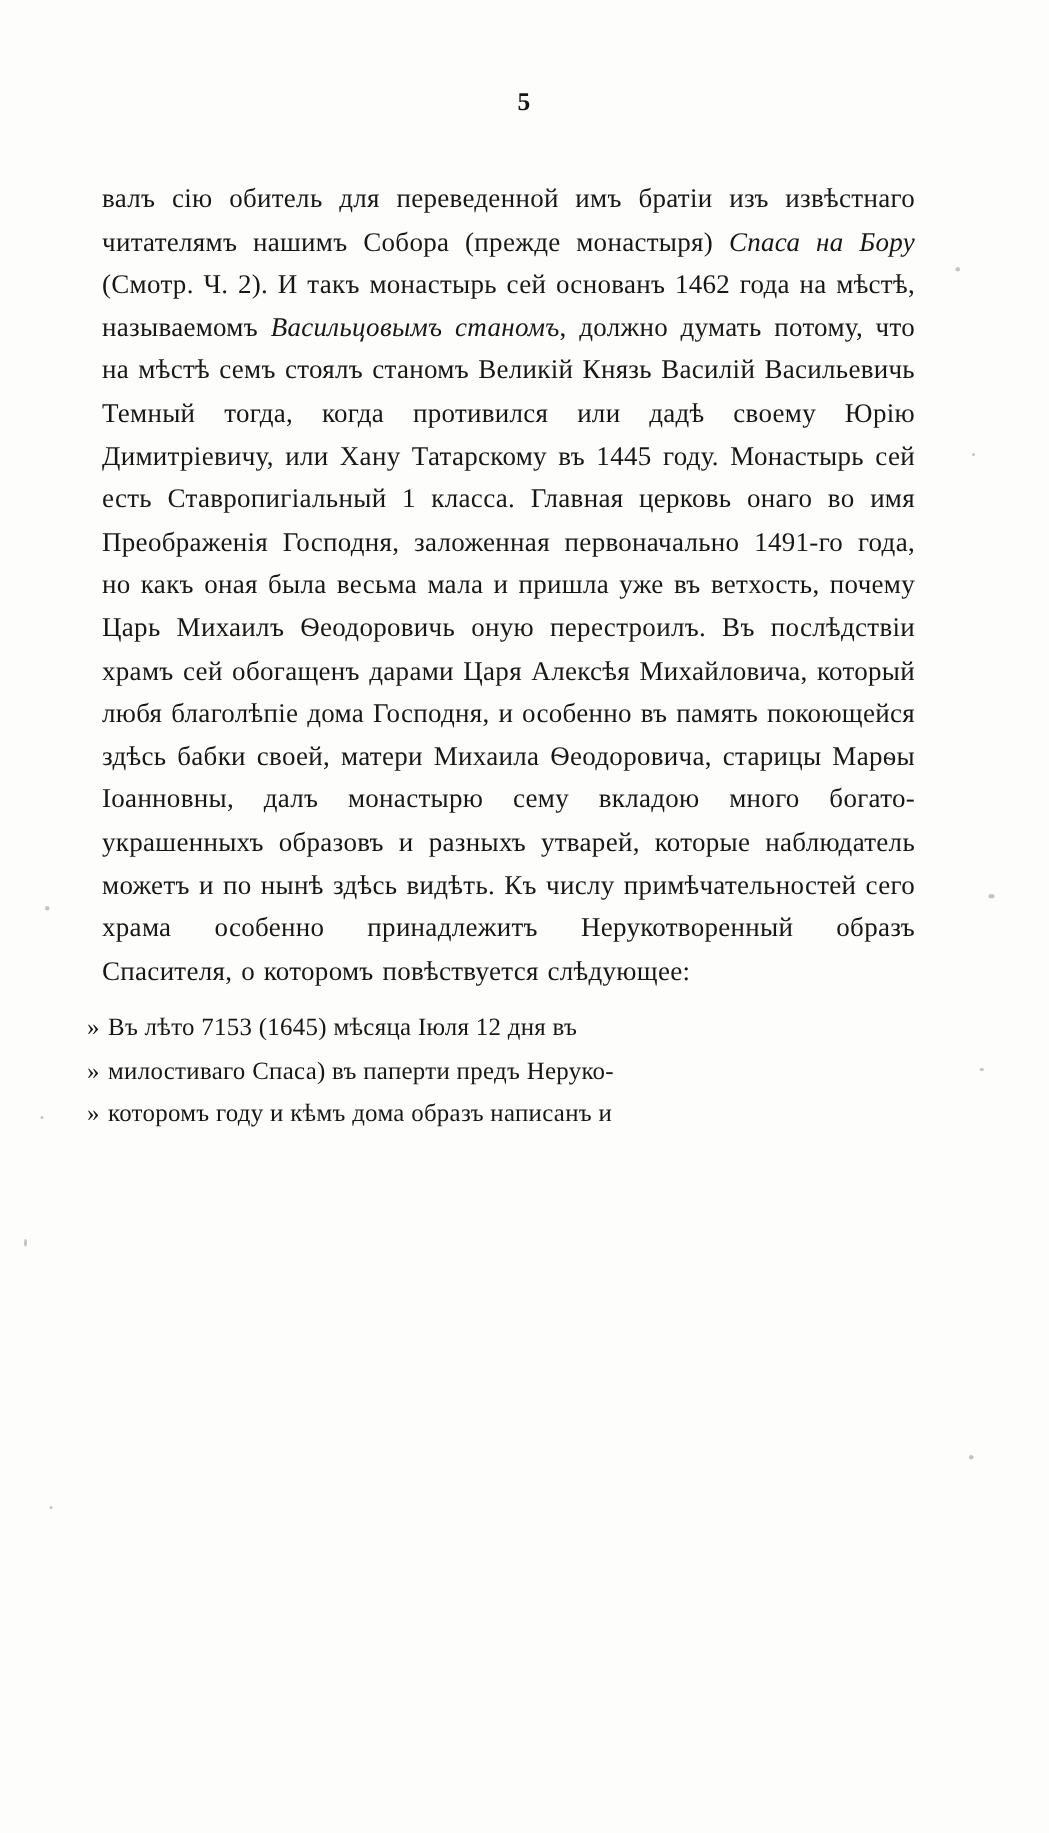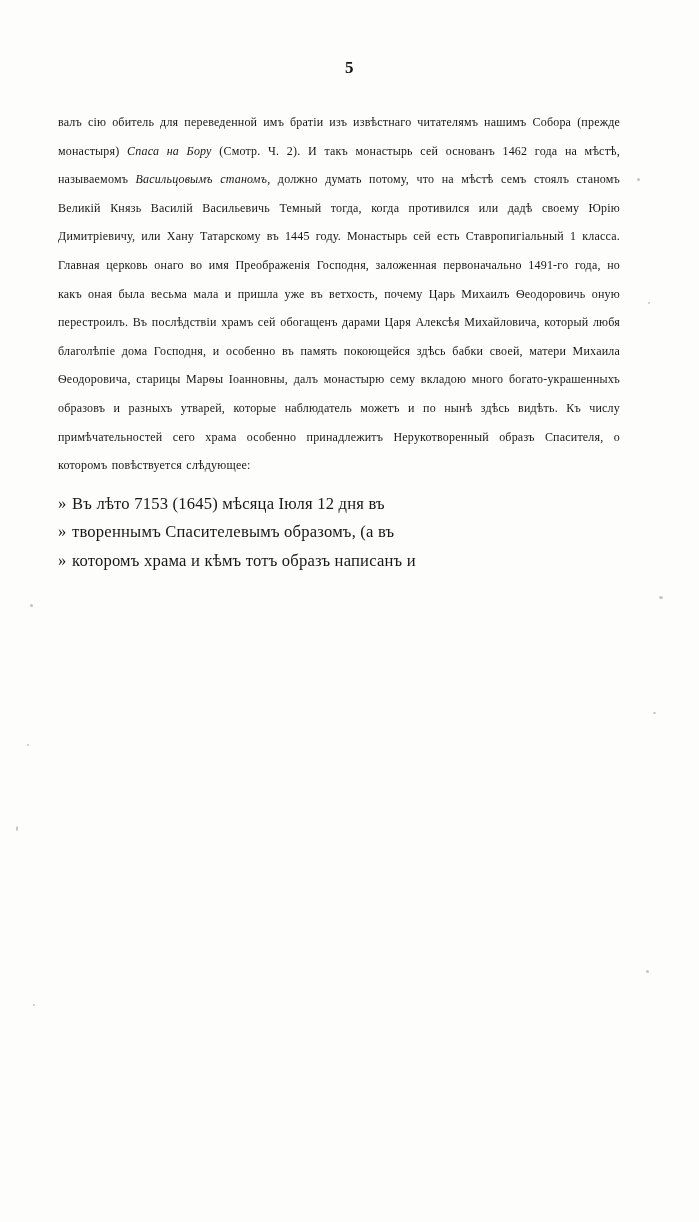--- a/index.html
+++ b/index.html
@@ -44,22 +44,22 @@
   }
 
   .text-block {
     position: absolute;
     top: 108px;
     left: 58px;
     width: 562px;
   }
 
   p.para {
-    margin: 0;
-    font-size: 12px;
+    margin: 10px;
+    font-size: 18px;
     line-height: 28.6px;
     text-align: justify;
     text-justify: inter-word;
     letter-spacing: .2px;
     color: #171717;
     word-spacing: 1.2px;
   }
 
   
   .ital {
@@ -105,18 +105,18 @@
   <div class="speck" style="left:16px;top:826px;width:2px;height:5px;"></div>
 
   <div class="page-number">5</div>
 
   <div class="text-block">
 
     <p class="para"><span>валъ сію обитель для переведенной имъ братіи изъ извѣстнаго читателямъ нашимъ Собора (прежде монастыря) </span><span class="ital">Спаса на Бору</span><span> (Смотр. Ч. 2). И такъ монастырь сей основанъ 1462 года на мѣстѣ, называемомъ </span><span class="ital">Васильцовымъ станомъ</span><span>, должно думать потому, что на мѣстѣ семъ стоялъ станомъ Великій Князь Василій Васильевичь Темный тогда, когда противился или дадѣ своему Юрію Димитріевичу, или Хану Татарскому въ 1445 году. Монастырь сей есть Ставропигіальный 1 класса. Главная церковь онаго во имя Преображенія Господня, заложенная первоначально 1491-го года, но какъ оная была весьма мала и пришла уже въ ветхость, почему Царь Михаилъ Ѳеодоровичь оную перестроилъ. Въ послѣдствіи храмъ сей обогащенъ дарами Царя Алексѣя Михайловича, который любя благолѣпіе дома Господня, и особенно въ память покоющейся здѣсь бабки своей, матери Михаила Ѳеодоровича, старицы Марѳы Іоанновны, далъ монастырю сему вкладою много богато-украшенныхъ образовъ и разныхъ утварей, которые наблюдатель можетъ и по нынѣ здѣсь видѣть. Къ числу примѣчательностей сего храма особенно принадлежитъ Нерукотворенный образъ Спасителя, о которомъ повѣствуется слѣдующее:</span></p>
 
     <div class="quote-block">
       <span class="quote-line"><span class="quote-mark">»</span><span>Въ лѣто 7153 (1645) мѣсяца Іюля 12 дня въ</span></span>
-      <span class="quote-line"><span class="quote-mark">»</span><span>твореннымъ Спасителевымъ образомъ, (а въ</span></span>
-      <span class="quote-line"><span class="quote-mark">»</span><span>которомъ храма и кѣмъ тотъ образъ написанъ и</span></span>
+      <span class="quote-line"><span class="quote-mark">»</span><span>милостиваго Спаса) въ паперти предъ Неруко-</span></span>
+      <span class="quote-line"><span class="quote-mark">»</span><span>которомъ году и кѣмъ дома образъ написанъ и</span></span>
     </div>
 
   </div>
 </div>
 
 </body></html>

